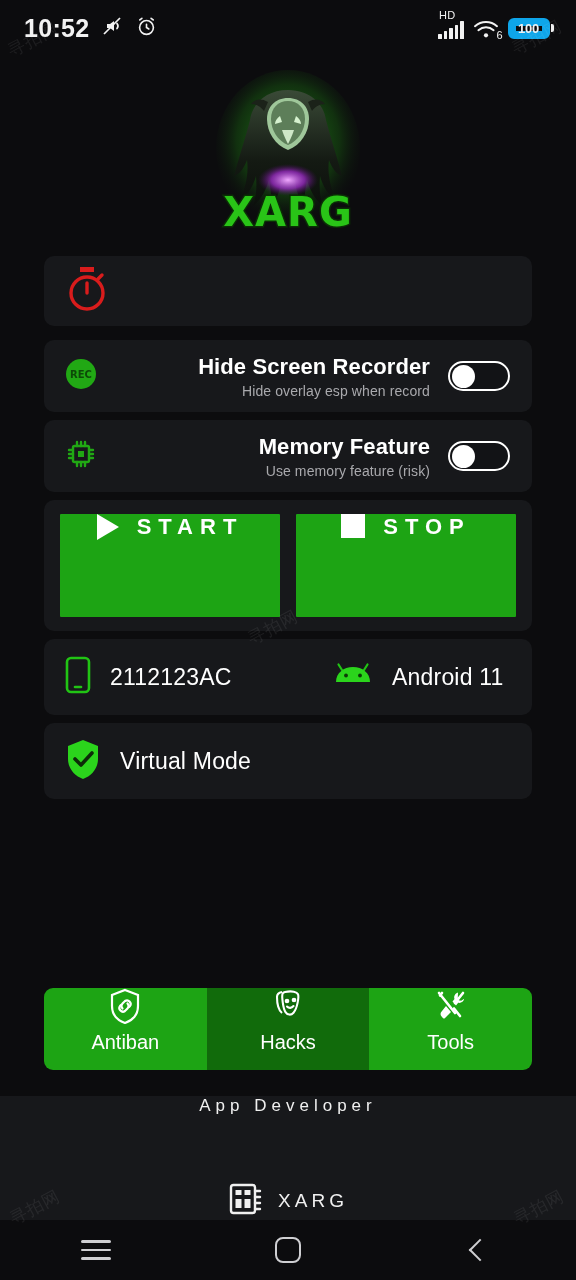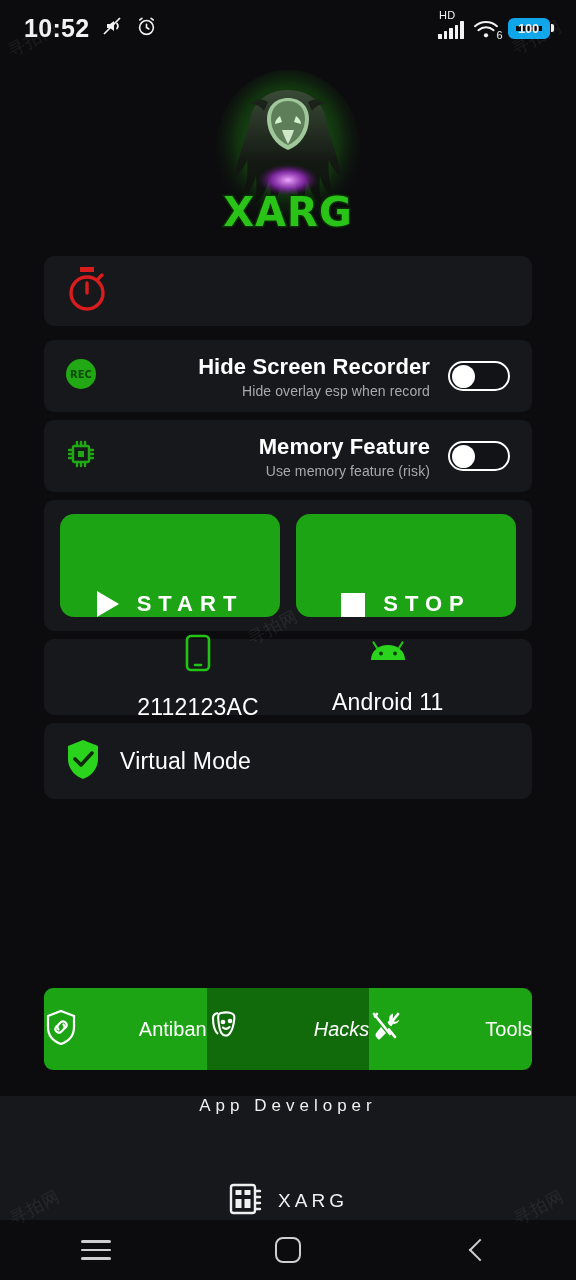--- a/index.html
+++ b/index.html
@@ -61,47 +61,47 @@
     width:62px; height:30px; border-radius:16px;
     border:2.5px solid #ffffff; background:#121316;
     display:flex; align-items:center; padding:0 2px;
   }
   .toggle .knob{ width:23px; height:23px; border-radius:50%; background:#fff; }
 
   
   .ss-card{ margin:6px 44px 8px 44px; background:#17181b; border-radius:10px; padding:14px 16px; }
   .ss-row{ display:flex; gap:16px; }
   .btn{
-    flex:1; height:103px; border-radius:14px; background:#1da414;
-    display:flex; align-items:flex-end; justify-content:center; gap:18px;
+    flex:1; height:103px; border-radius:1px; background:#1da414;
+    display:flex; align-items:flex-start; justify-content:center; gap:18px;
     border:none; cursor:pointer;
   }
   .btn .lbl{ font-size:22px; font-weight:bold; letter-spacing:7px; color:#fff; }
   .tri{ width:0;height:0;border-left:22px solid #fff;border-top:13px solid transparent;border-bottom:13px solid transparent;}
   .sq{ width:24px;height:24px;background:#fff;}
 
   
   .dev{ height:76px; display:flex; align-items:center; padding:0 20px; }
-  .dev .cell{ display:flex; align-items:center; gap:18px;flex-direction:column; }
+  .dev .cell{ display:flex; align-items:center; gap:18px; }
   .dev .cell.first{ width:268px; }
   .dev .val{ font-size:23px; color:#fff; letter-spacing:.2px;}
 
   .vm{ height:76px; display:flex; align-items:center; padding:0 20px; gap:18px; }
   .vm .val{ font-size:23px; color:#fff; letter-spacing:.2px;}
 
   
   .navbar{
     position:absolute; left:44px; right:44px; top:988px; height:82px;
     display:flex; border-radius:9px; overflow:hidden;
   }
   .navitem{
-    flex:1; display:flex; flex-direction:row; align-items:center; justify-content:space-between; gap:3px;
+    flex:1; display:flex; flex-direction:column; align-items:center; justify-content:flex-start; gap:3px;
     background:#1da414; cursor:pointer;
   }
-  .navitem.alt{ background:#116b0b;font-style:italic; }
+  .navitem.alt{ background:#116b0b; }
   .navitem .nlbl{ font-size:20px; color:#fff; }
 
   
   .footer{
     position:absolute; left:0; right:0; top:1096px; height:124px;
     background:#17181b;
     display:flex; flex-direction:column; align-items:center; justify-content:space-between; gap:12px;
   }
   .footer .dev-title{ font-size:17px; letter-spacing:5px; color:#f0f0f0; }
   .footer .brandrow{ display:flex; align-items:center; gap:14px; }

